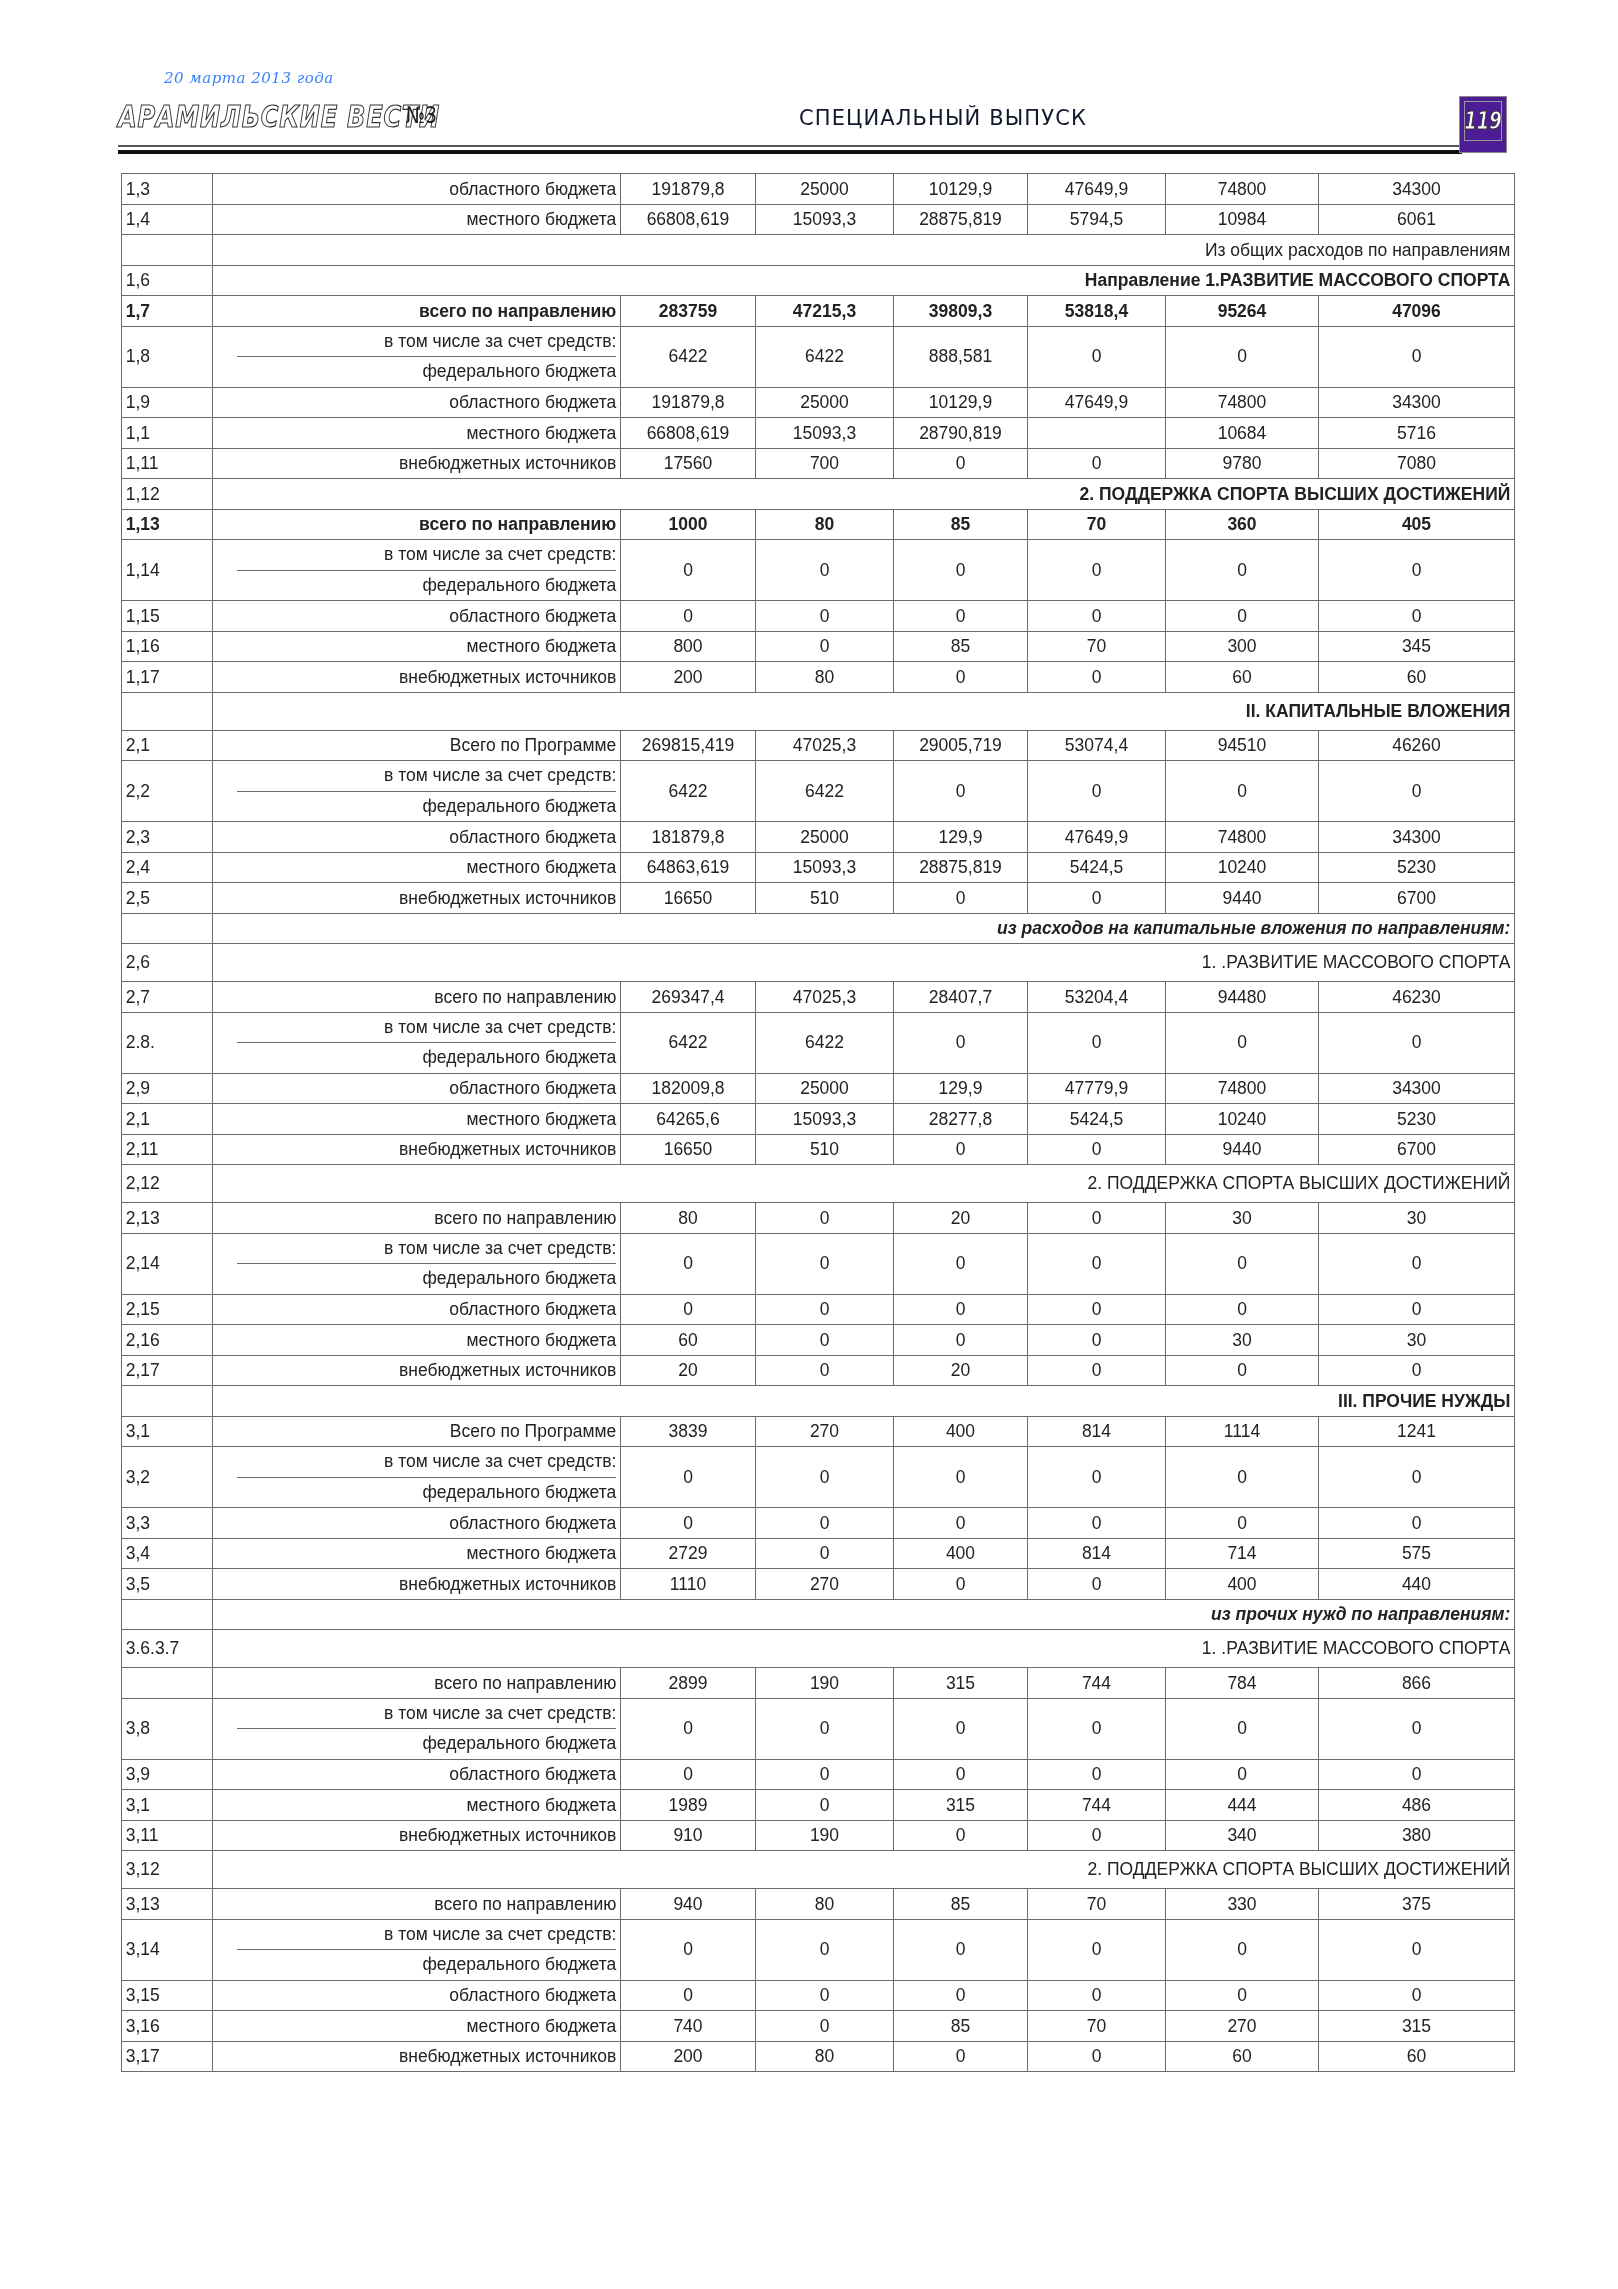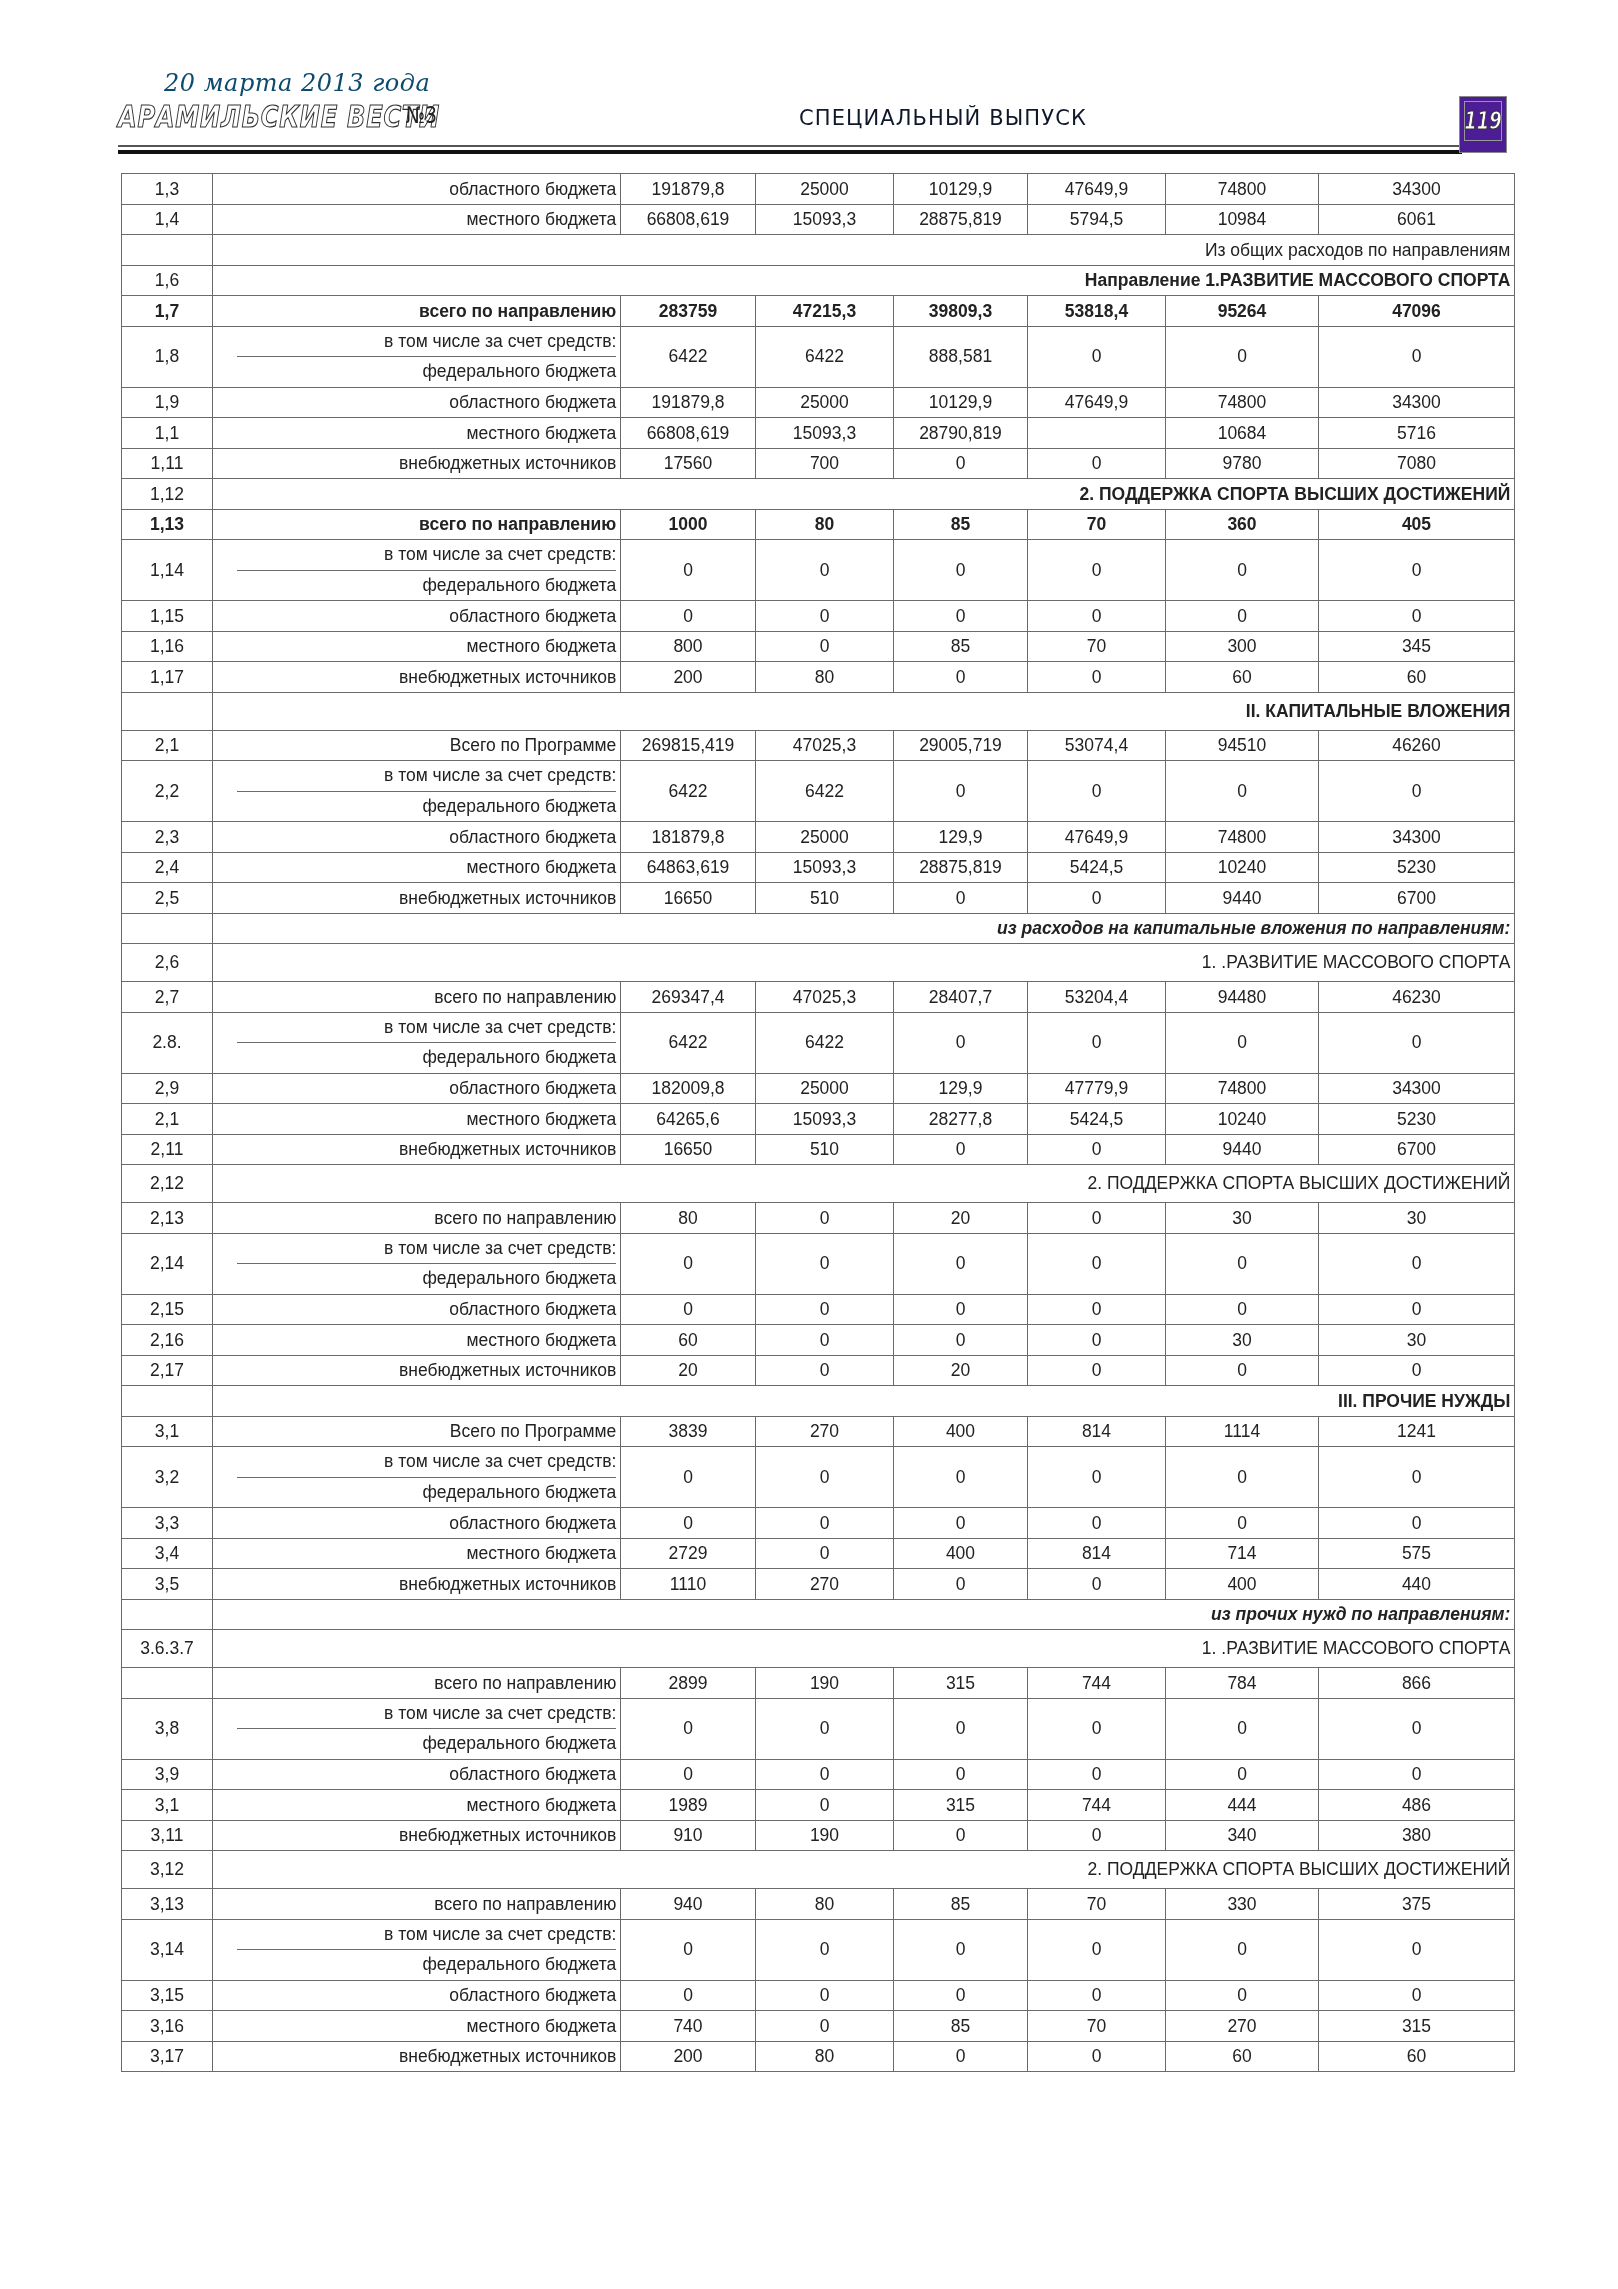--- a/index.html
+++ b/index.html
@@ -1,30 +1,30 @@
 <!DOCTYPE html>
 <html style="font-size:14.8px"><head>
 <meta charset="utf-8">
 <style>
   html, body { margin: 0; padding: 0; background: #ffffff; }
   body { width: 1619px; height: 2290px; position: relative; font-family: "Liberation Sans", sans-serif; color: #222; }
   .header { position: absolute; left: 118px; top: 65px; width: 1395px; height: 92px; }
-  .date { position: absolute; left: 46px; top: 3.7px; font-family: "DejaVu Serif", serif; font-style: italic; font-size: 24px; color: #0c4a6e; letter-spacing: 0.5px; }
+  .date { position: absolute; left: 46px; top: 3.7px; font-family: "DejaVu Serif", serif; font-style: italic; font-size: 15px; color: #3b82f6; letter-spacing: 0.5px; }
   .masthead { position: absolute; left: 0; top: 33px; font-family: "DejaVu Sans", sans-serif; font-style: italic; font-size: 31px; letter-spacing: 0.9px; color: #fff; -webkit-text-stroke: 1.2px #333; transform: scaleX(0.78); transform-origin: left center; font-weight: bold; }
   .issue { position: absolute; left: 288px; top: 37px; font-family: "DejaVu Sans", sans-serif; font-size: 23px; color: #222; transform: scaleX(0.8); transform-origin: left center; }
   .section-title { position: absolute; left: 681px; top: 41px; font-family: "DejaVu Sans", sans-serif; font-size: 21px; letter-spacing: 1.1px; color: #0f172a; }
   .rule1 { position: absolute; left: 0; top: 80px; width: 1344px; height: 1.8px; background: #555; }
   .rule2 { position: absolute; left: 0; top: 85px; width: 1344px; height: 3.7px; background: #111; }
   .pagebox { position: absolute; left: 1341px; top: 31px; width: 46px; height: 55px; border: 1.8px solid #888; background: #4c1d95; }
   .pagebox-inner { position: absolute; left: 3.7px; top: 3.7px; right: 3.7px; bottom: 11px; border: 1.8px solid #999; display: flex; align-items: center; justify-content: center; }
   .pagenum { font-family: "DejaVu Sans", sans-serif; font-style: italic; font-weight: bold; font-size: 24px; color: #fff; -webkit-text-stroke: 1.1px #333; transform: scaleX(0.75); }
 
   table.budget { position: absolute; left: 121px; top: 173px; width: 1393px; border-collapse: collapse; table-layout: fixed; font-size: 17.5px; }
   table.budget td { border: 1.4px solid #6a6a6a; padding: 0 3.7px; height: 29.5px; line-height: 18.5px; vertical-align: middle; }
-  td.id { text-align: center; }
+  td.id { text-align: left; }
   td.lbl { text-align: right; padding-left: 2.8px; }
   td.num { text-align: center; }
   tr.tall td { height: 37px; }
   tr.bold td { font-weight: bold; }
   td.head-b { font-weight: bold; }
   td.head-bi { font-weight: bold; font-style: italic; }
   td.split { padding: 0; }
   td.split div { padding-left: 2.8px; height: 29.5px; line-height: 29.5px; }
   td.split div.top { border-bottom: 1.4px solid #6a6a6a; margin-left: 20px; }
 </style>

